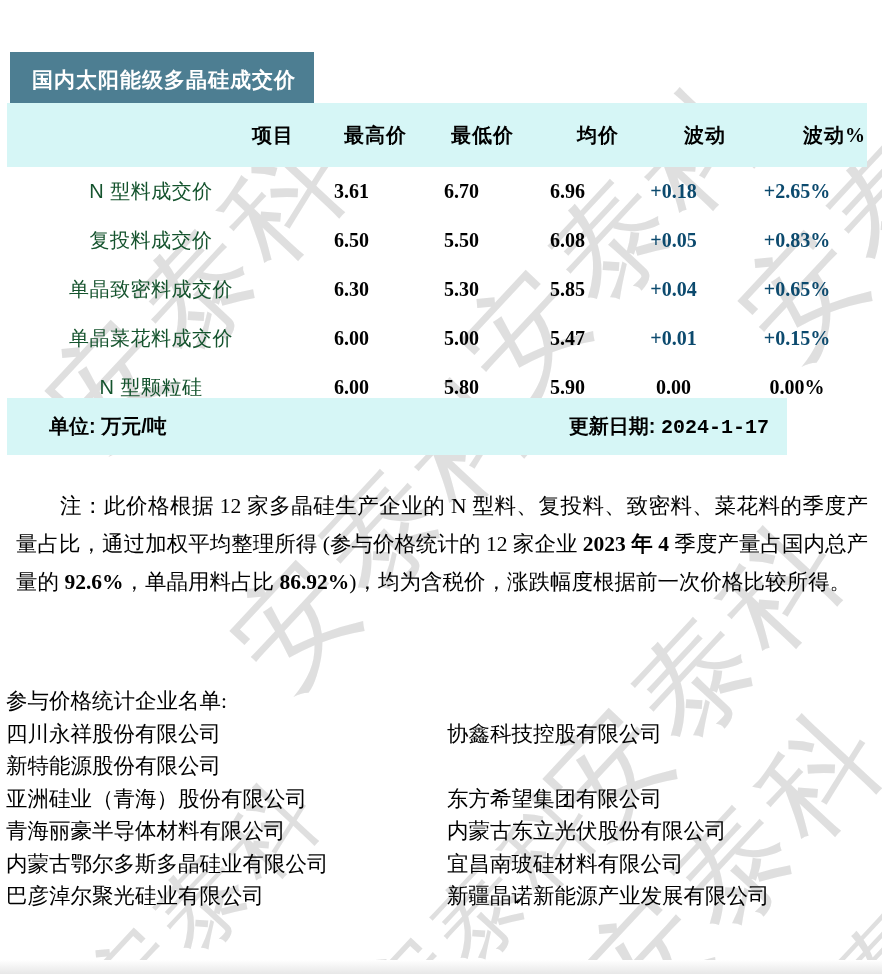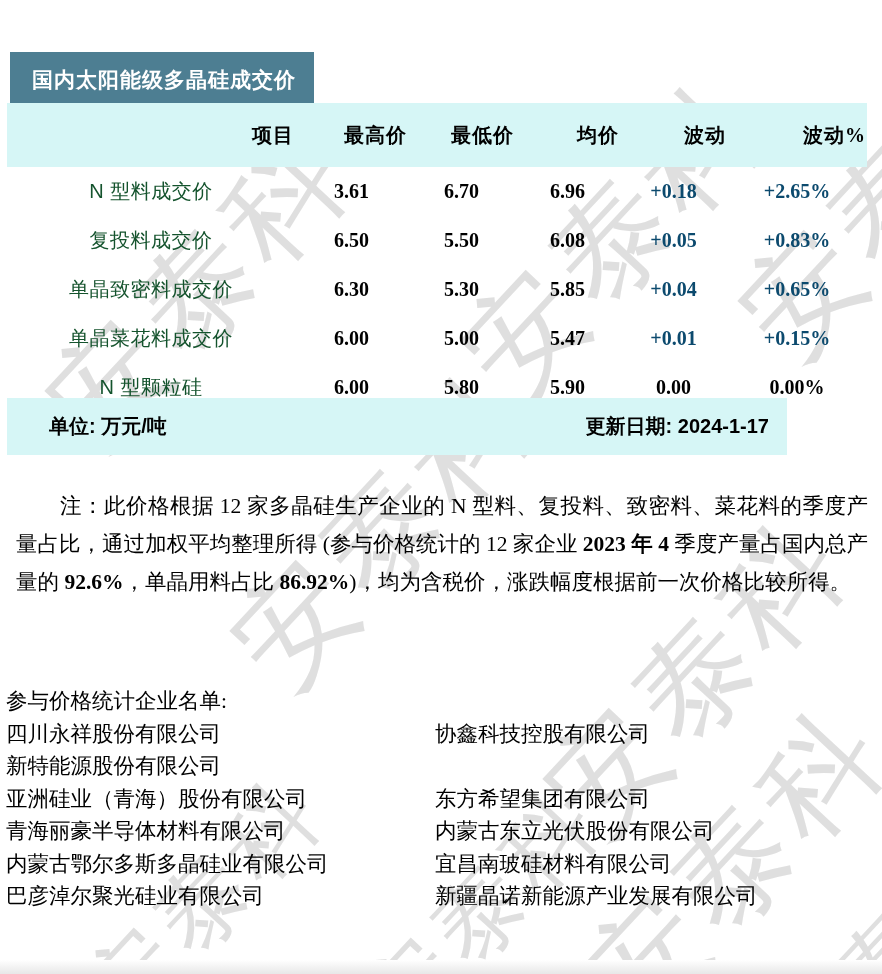--- a/index.html
+++ b/index.html
@@ -50,32 +50,32 @@
   td.cell-num { font-weight:700; font-size:20px; }
   td.cell-num.up { color:#0c4a6e; }
   
   .table-footer {
     position:absolute; z-index:1; left:7px; top:398px; width:780px; height:57px;
     background:#d6f6f6; display:flex; align-items:center; justify-content:space-between;
     box-sizing:border-box; padding:0 18px 0 42px;
     font-family:"Liberation Sans","DejaVu Sans",sans-serif;
     font-weight:700; font-size:20px;
   }
-  .table-footer .date { font-family:Liberation Sans, sans-serif; }
+  .table-footer .date { font-family:Liberation Mono, monospace; }
   
   .note {
     position:absolute; z-index:1; left:16px; top:487px; width:852px;
     font-size:21.5px; line-height:38px; text-align:justify; text-indent:44px;
     margin:0;
   }
   .note b { font-weight:700;margin-top:47px; }
   
   .companies { position:absolute; z-index:1; left:6px; top:684px; width:852px; font-size:21.5px; }
   .companies-heading { line-height:34px; }
-  .company-row { display:flex; line-height:32.4px; }
+  .company-row { display:flex; line-height:32.4px;gap:12px; }
   .company-left { width:429px; }
   
   .source { position:absolute; z-index:1; left:16px; top:924px; font-size:21.5px; }
   
   .bottom-band {
     position:absolute; z-index:2; left:0; bottom:0; width:882px; height:14px;
     background:linear-gradient(to bottom,#ffffff,#e7e7e7);
   }
 </style>
 </head>

